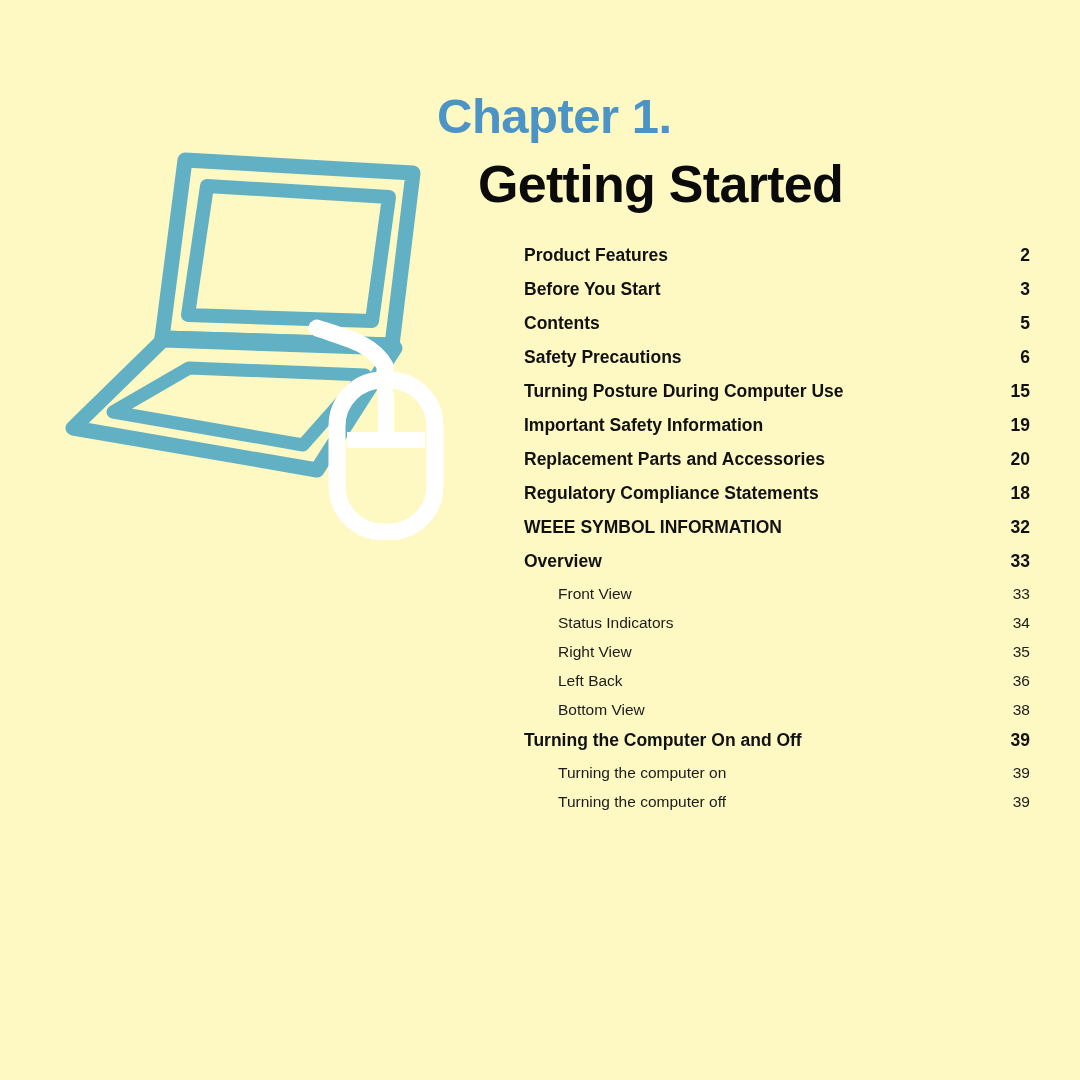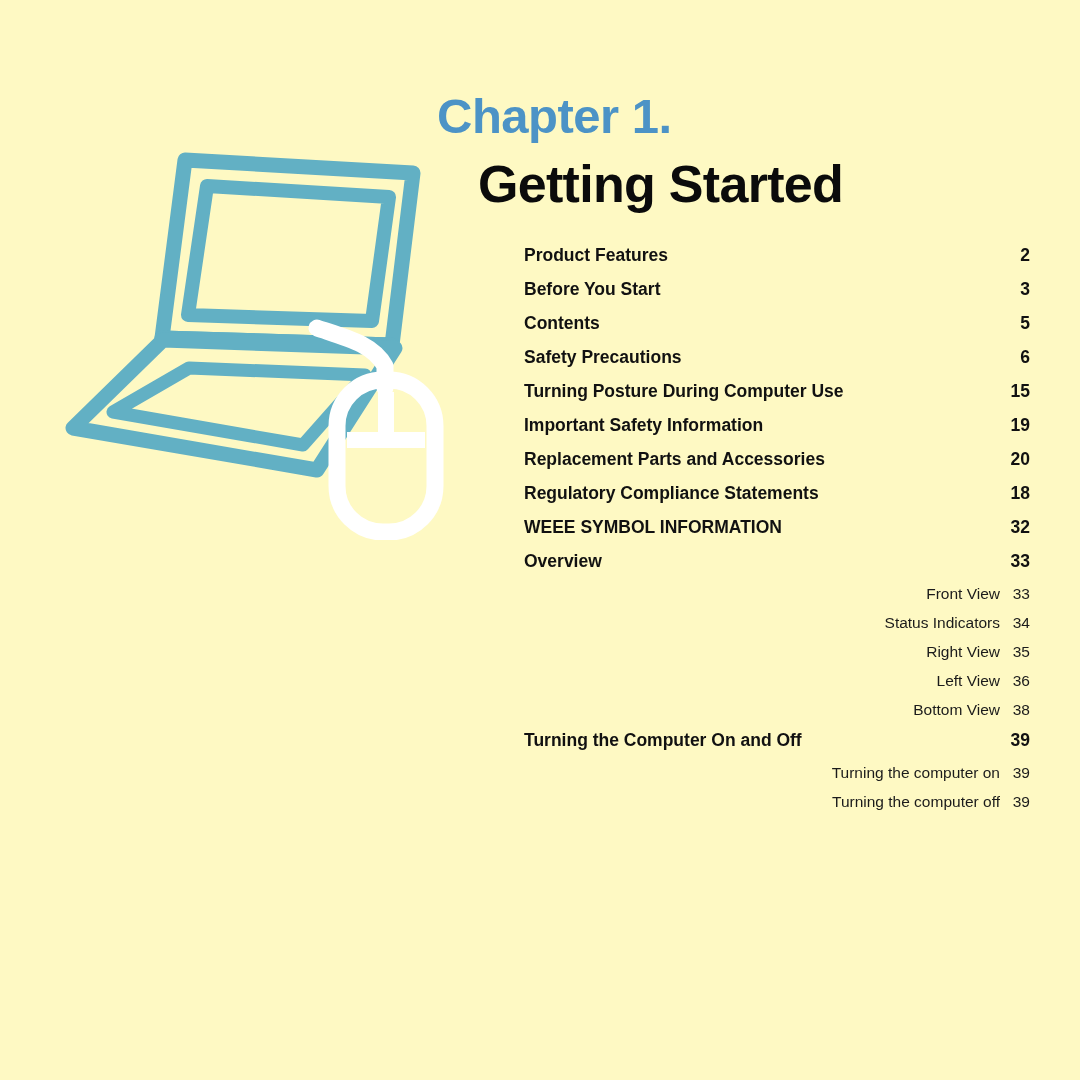--- a/index.html
+++ b/index.html
@@ -99,21 +99,20 @@
     font-size: 15.5px;
     font-weight: normal;
     color: #1b1b1b;
     padding-left: 34px;
   }
   .toc-row.level-2 .toc-page {
     font-weight: normal;
   }
   .toc-row.level-2 .toc-label {
     padding-left: 0;
-    text-align: right;
   }
 </style>
 </head>
 <body>
 
 <div id="page">
 
   <div id="illustration">
     <svg viewBox="0 0 420 400" xmlns="http://www.w3.org/2000/svg">
 
@@ -188,21 +187,21 @@
       </div>
       <div class="toc-row level-2">
         <span class="toc-label">Status Indicators</span>
         <span class="toc-page">34</span>
       </div>
       <div class="toc-row level-2">
         <span class="toc-label">Right View</span>
         <span class="toc-page">35</span>
       </div>
       <div class="toc-row level-2">
-        <span class="toc-label">Left View</span>
+        <span class="toc-label">Left Back</span>
         <span class="toc-page">36</span>
       </div>
       <div class="toc-row level-2">
         <span class="toc-label">Bottom View</span>
         <span class="toc-page">38</span>
       </div>
       <div class="toc-row level-1">
         <span class="toc-label">Turning the Computer On and Off</span>
         <span class="toc-page">39</span>
       </div>

